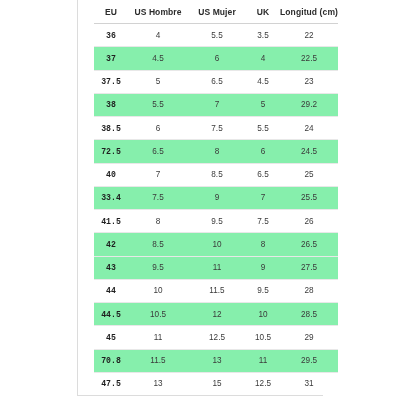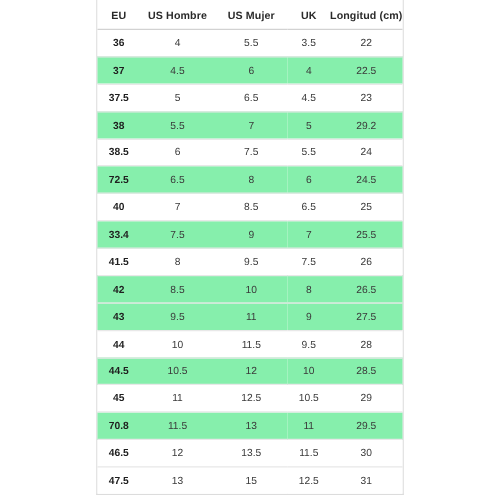--- a/index.html
+++ b/index.html
@@ -16,20 +16,21 @@
     position: absolute;
     left: 77px;
     top: 0px;
     width: 246px;
     height: 396px;
     box-sizing: border-box;
     border-left: 1px solid #dcdcdc;
     border-right: 1px solid #dcdcdc;
     border-bottom: 1px solid #dcdcdc;
     background: #ffffff;
+    padding-left: 16px;
   }
 
   table.size-chart {
     width: 100%;
     height: 100%;
     border-collapse: collapse;
     table-layout: fixed;
   }
 
   table.size-chart thead th {
@@ -53,20 +54,21 @@
     vertical-align: middle;
     height: 17.76px;
     padding: 0;
     border-bottom: 1px solid #e8e8e8;
     white-space: nowrap;
   }
 
   table.size-chart tbody td.eu-cell {
     font-weight: bold;
     color: #1f1f1f;
+    font-family: Liberation Mono, monospace;
   }
 
   table.size-chart tbody tr.row-alt td {
     background: #86efac;
   }
 
   table.size-chart tbody tr.row-plain td {
     background: #ffffff;
   }
 
@@ -201,27 +203,20 @@
           <td>29</td>
         </tr>
         <tr class="row-alt">
           <td class="eu-cell">70.8</td>
           <td>11.5</td>
           <td>13</td>
           <td>11</td>
           <td>29.5</td>
         </tr>
         <tr class="row-plain">
-          <td class="eu-cell">46.5</td>
-          <td>12</td>
-          <td>13.5</td>
-          <td>11.5</td>
-          <td>30</td>
-        </tr>
-        <tr class="row-plain">
           <td class="eu-cell">47.5</td>
           <td>13</td>
           <td>15</td>
           <td>12.5</td>
           <td>31</td>
         </tr>
       </tbody>
   </table>
 </div>
 

